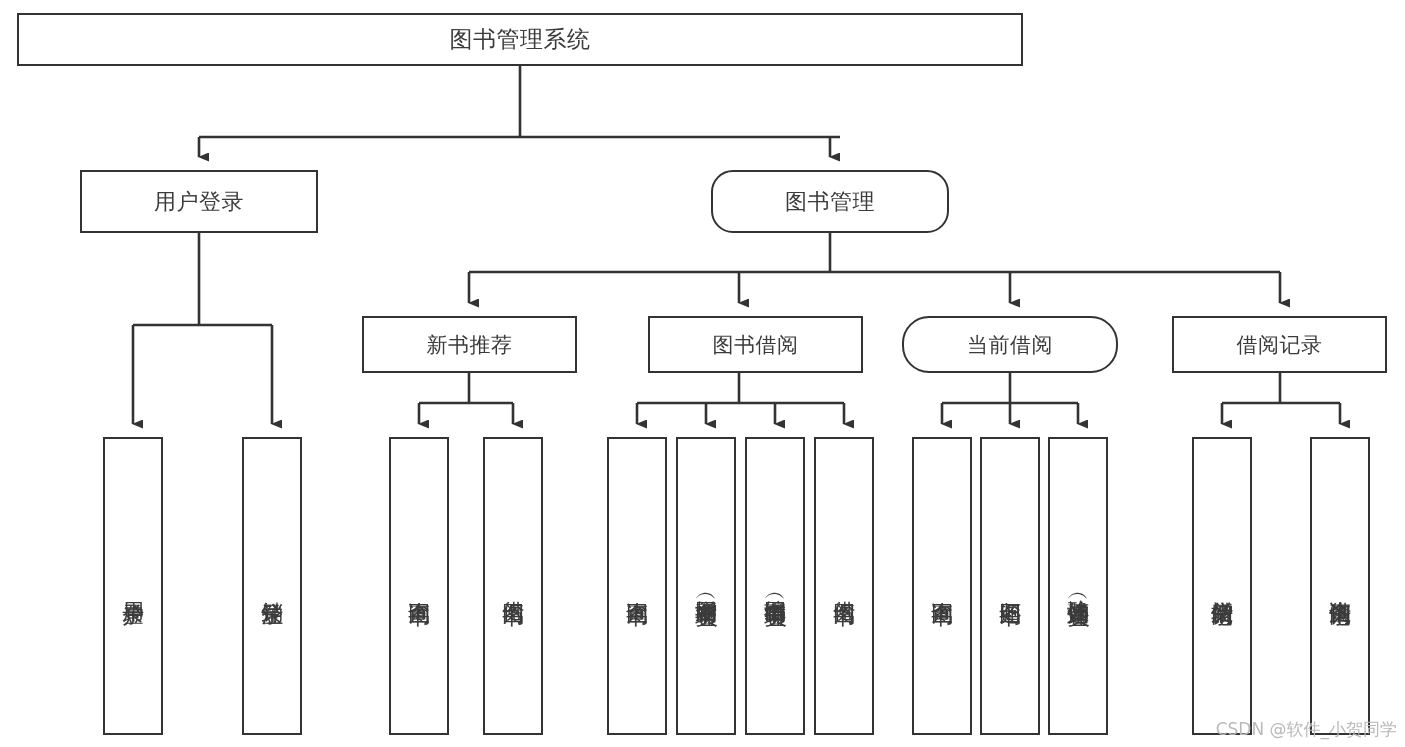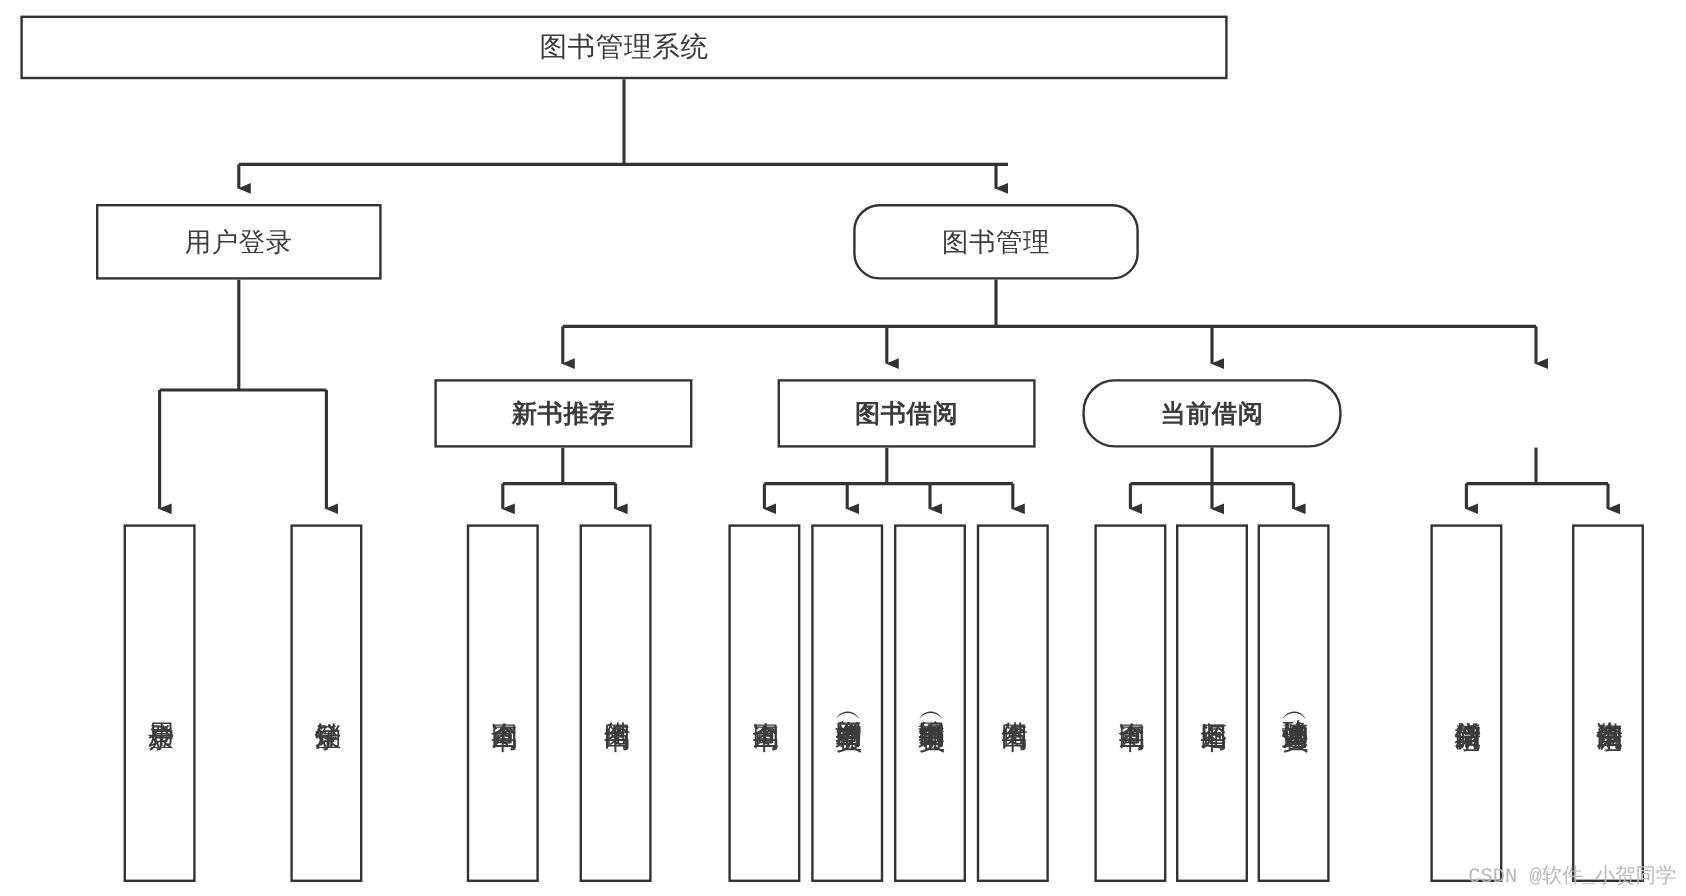--- a/index.html
+++ b/index.html
@@ -36,21 +36,21 @@
     justify-content: center;
     color: #3b3b3b;
   }
   .node-label {
     color: #3b3b3b;
     letter-spacing: 0.5px;
     white-space: nowrap;
   }
   .level0 .node-label { font-size: 23px; }
   .level1 .node-label { font-size: 22px; }
-  .level2 .node-label { font-size: 21px; font-weight: bold; }
+  .level2 .node-label { font-size: 21px; }
   .leaf-box {
     position: absolute;
     box-sizing: border-box;
     border: 2px solid #333333;
     background: #ffffff;
     display: flex;
     align-items: center;
     justify-content: center;
     overflow: hidden;
   }
@@ -64,21 +64,20 @@
     white-space: nowrap;
   }
   .watermark {
     position: absolute;
     right: 8px;
     bottom: 6px;
     font-size: 17px;
     color: #b9b9b9;
     white-space: nowrap;
     pointer-events: none;
-    font-family: Liberation Mono, monospace;
   }
 </style>
 </head>
 <body>
 
 <div id="diagram-root">
 
   <svg class="diagram-canvas" viewBox="0 0 1405 747">
     <defs>
       <marker id="arrowhead" markerWidth="9" markerHeight="11" refX="4.5" refY="10" orient="auto" markerUnits="userSpaceOnUse">
@@ -142,20 +141,23 @@
 
   <div class="node-box level2" style="left:362px; top:316px; width:215px; height:57px;">
     <span class="node-label">新书推荐</span>
   </div>
   <div class="node-box level2" style="left:632px; top:316px; width:215px; height:57px;margin-left:16px;">
     <span class="node-label">图书借阅</span>
   </div>
   <div class="node-box level2" style="left:902px; top:316px; width:216px; height:57px;border-radius:27px;">
     <span class="node-label">当前借阅</span>
   </div>
+  <div class="node-box level2" style="left:1172px; top:316px; width:215px; height:57px;">
+    <span class="node-label">借阅记录</span>
+  </div>
 
   <div class="leaf-box" style="left:103px; top:437px; width:60px; height:298px;">
     <span class="node-label">用户登录</span>
   </div>
   <div class="leaf-box" style="left:242px; top:437px; width:60px; height:298px;">
     <span class="node-label">注销登录</span>
   </div>
 
   <div class="leaf-box" style="left:389px; top:437px; width:60px; height:298px;">
     <span class="node-label">查询图书</span>

